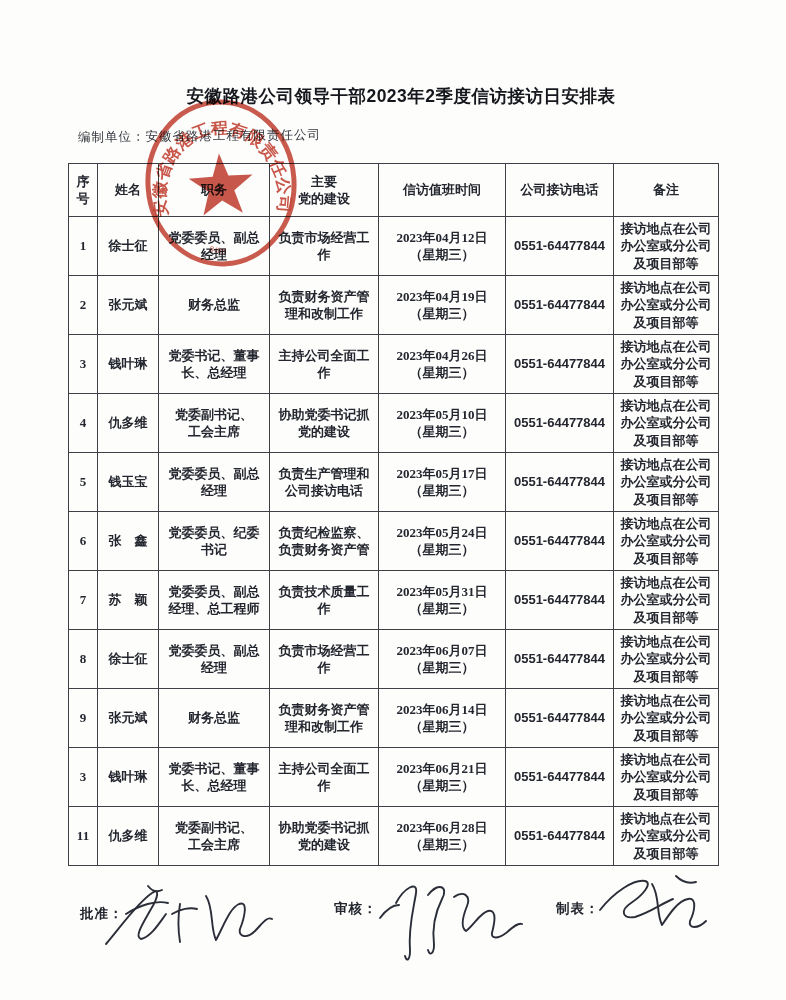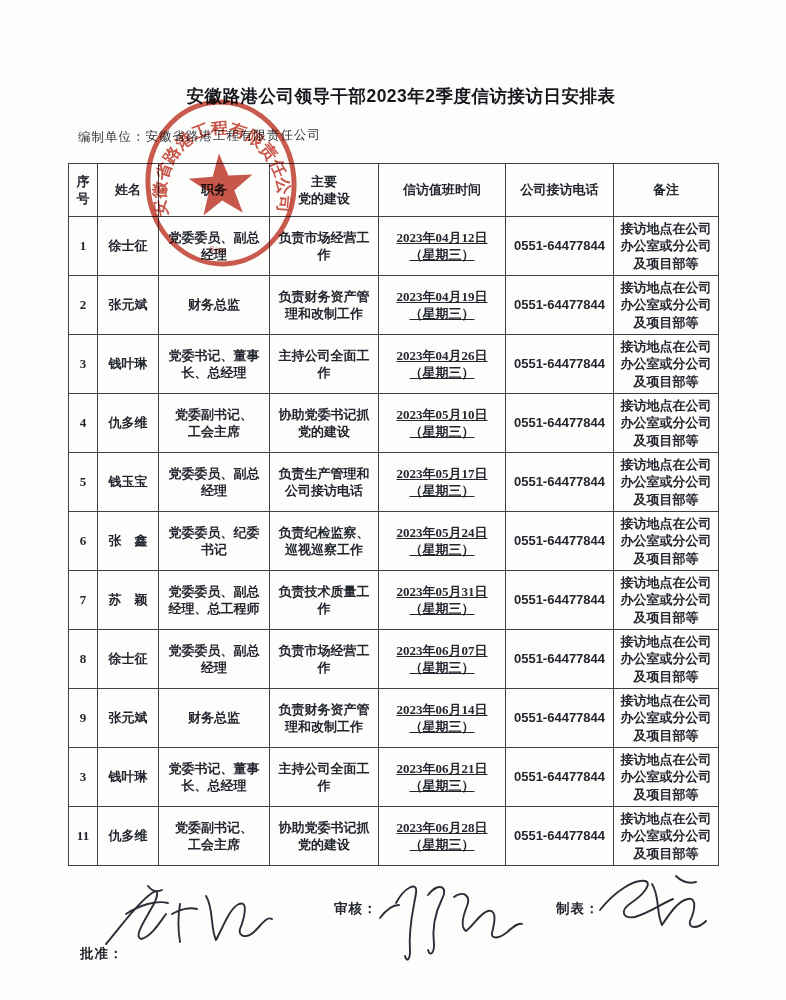--- a/index.html
+++ b/index.html
@@ -25,21 +25,21 @@
     padding:1px 3px;white-space:pre-line;overflow:hidden;
     font-size:13px;font-weight:600;line-height:1.32;color:#23262e;
   }
   table.schedule thead th{height:50px;font-weight:600;}
   table.schedule tbody td{height:56px;}
   td.cell-no,th.col-no{font-size:12px;}
   td.cell-phone{
     font-family:Liberation Sans, sans-serif;
     font-weight:500;font-size:13.5px;letter-spacing:0;padding:1px 1px;
   }
-  td.cell-time{letter-spacing:0;text-decoration:underline;}
+  td.cell-time{letter-spacing:0;}
   .seal{
     position:absolute;left:141px;top:94px;width:160px;height:178px;
     mix-blend-mode:multiply;opacity:0.92;pointer-events:none;
     transform:rotate(-4deg);
   }
   .sig-label{
     position:absolute;font-size:13.5px;font-weight:700;color:#23262e;
     letter-spacing:1px;
   }
   .sig{position:absolute;pointer-events:none;}
@@ -146,21 +146,21 @@
       <td class="cell-note">接访地点在公司
 办公室或分公司
 及项目部等</td>
     </tr>
         <tr>
       <td class="cell-no">6</td>
       <td class="cell-name">张　鑫</td>
       <td class="cell-title">党委委员、纪委
 书记</td>
       <td class="cell-duty">负责纪检监察、
-巡视巡察工作</td>
+负责财务资产管</td>
       <td class="cell-time">2023年05月24日
 （星期三）</td>
       <td class="cell-phone">0551-64477844</td>
       <td class="cell-note">接访地点在公司
 办公室或分公司
 及项目部等</td>
     </tr>
         <tr>
       <td class="cell-no">7</td>
       <td class="cell-name">苏　颖</td>
@@ -241,21 +241,21 @@
     </text>
     <g transform="translate(80,93) scale(1.12)">
       <polygon fill="#c03a2b" opacity="0.92" points="0,-30 7.05,-9.71 28.53,-9.27 11.41,3.71 17.63,24.27 0,12 -17.63,24.27 -11.41,3.71 -28.53,-9.27 -7.05,-9.71"></polygon>
     </g>
     <path id="serialArc" d="M 56,152 A 48,52 0 0 0 106,152" fill="none"></path>
     <text fill="#c03a2b" font-size="8" opacity="0.85" style="font-family:'Liberation Sans','DejaVu Sans',sans-serif;">
       <textPath href="#serialArc" startOffset="8">8488</textPath>
     </text>
   </svg>
 
-  <div class="sig-label" style="left:80px;top:905px;margin-top:40px;">批准：</div>
+  <div class="sig-label" style="left:80px;top:905px;">批准：</div>
   <svg class="sig" style="left:100px;top:878px;" width="180" height="85" viewBox="0 0 180 85">
     <path d="M48,8 C52,13 56,15 62,12"></path>
     <path d="M6,66 C20,50 36,26 52,15 C60,9 58,20 51,31 C43,45 34,59 41,61 C51,59 60,44 66,36"></path>
     <path d="M26,36 C40,27 56,22 68,25"></path>
     <path d="M80,26 C78,38 78,52 80,64 M72,36 C80,31 90,29 97,31"></path>
     <path d="M106,18 C114,31 110,49 116,62 C124,47 130,30 139,26 C149,22 144,41 140,51 C138,59 147,61 155,53 C162,46 167,38 172,41"></path>
   </svg>
 
   <div class="sig-label" style="left:334px;top:900px;">审核：</div>
   <svg class="sig" style="left:372px;top:872px;" width="155" height="95" viewBox="0 0 155 95">

